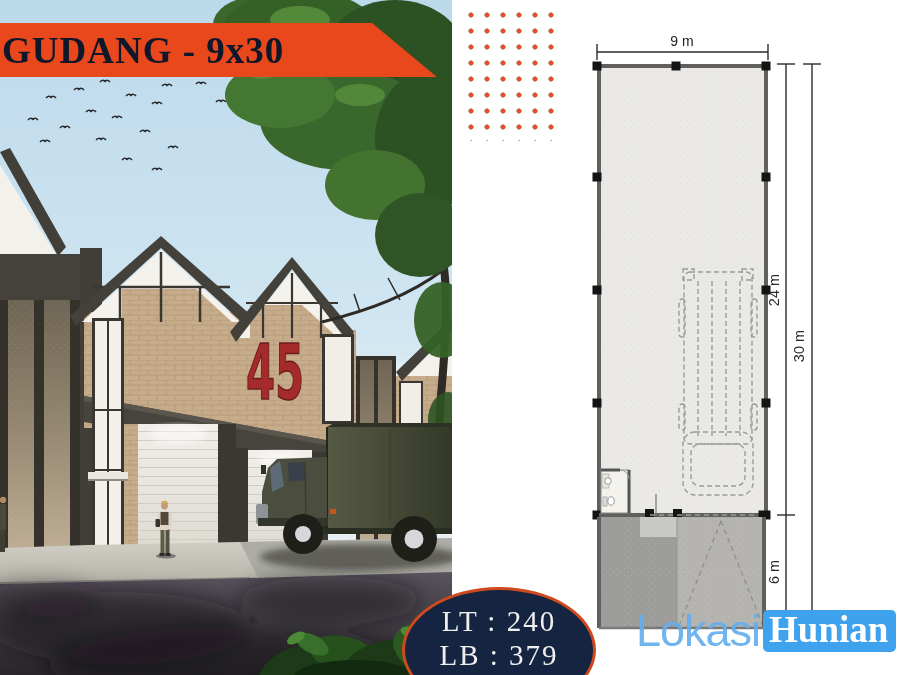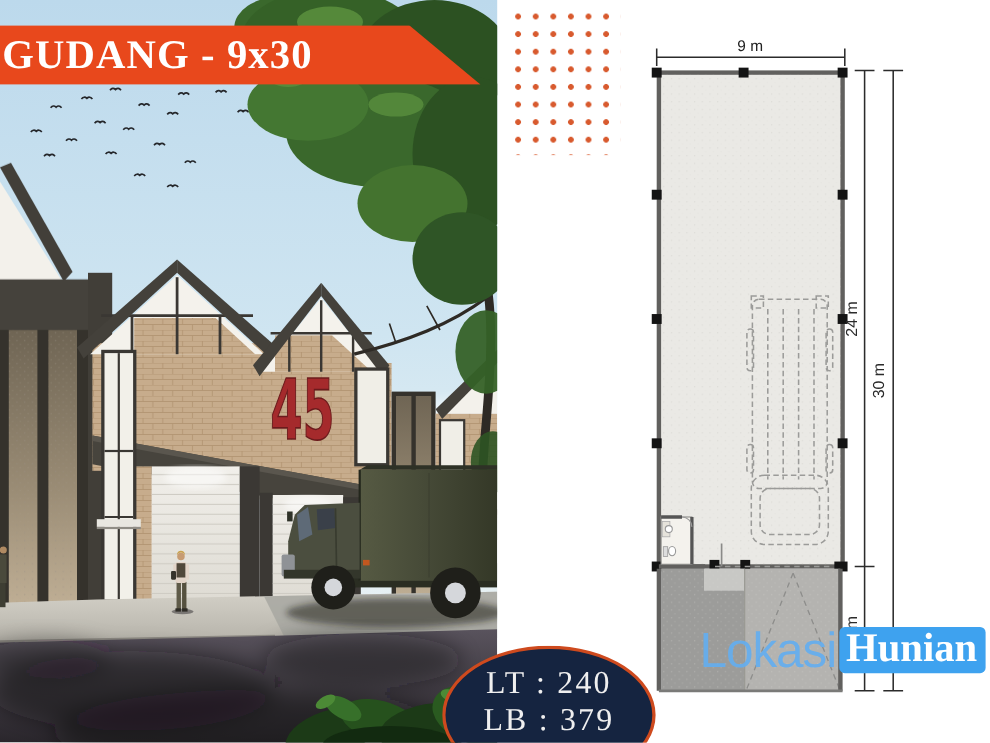--- a/index.html
+++ b/index.html
@@ -14,32 +14,32 @@
   }
   .scene{position:absolute;left:0;top:0;}
   
   .banner{
     position:absolute;left:0;top:23px;width:437px;height:54px;background:#E8481C;
     clip-path:polygon(0 0,372px 0,100% 100%,0 100%);
     display:flex;align-items:center;z-index:5;
   }
   .banner-title{
     font-family:"Liberation Serif",serif;font-weight:700;font-size:37px;line-height:1;
-    color:#ffffff;letter-spacing:1px;padding-left:2px;white-space:nowrap;
+    color:#0f172a;letter-spacing:1px;padding-left:2px;white-space:nowrap;
   }
   
   .dots{
     position:absolute;left:460px;top:5px;width:104px;height:136px;
     background-image:radial-gradient(circle,#D85A2E 2.3px,rgba(0,0,0,0) 2.9px);
     background-size:16px 16px;background-position:3px 2px;
   }
   .plan{position:absolute;left:555px;top:30px;}
   
   .logo{
-    position:absolute;left:636px;top:568px;display:flex;align-items:center;z-index:6;
+    position:absolute;left:636px;top:608px;display:flex;align-items:center;z-index:6;
   }
   .logo-a{
     font-family:"Liberation Sans",sans-serif;font-size:45px;line-height:1;
     color:#64AEEF;opacity:.92;letter-spacing:-1px;
   }
   .logo-b{
     font-family:"Liberation Serif",serif;font-weight:700;font-size:37px;line-height:37px;
     color:#ffffff;background:#3EA2EF;padding:1px 8px 4px 6px;border-radius:5px;margin-left:3px;
   }
   

